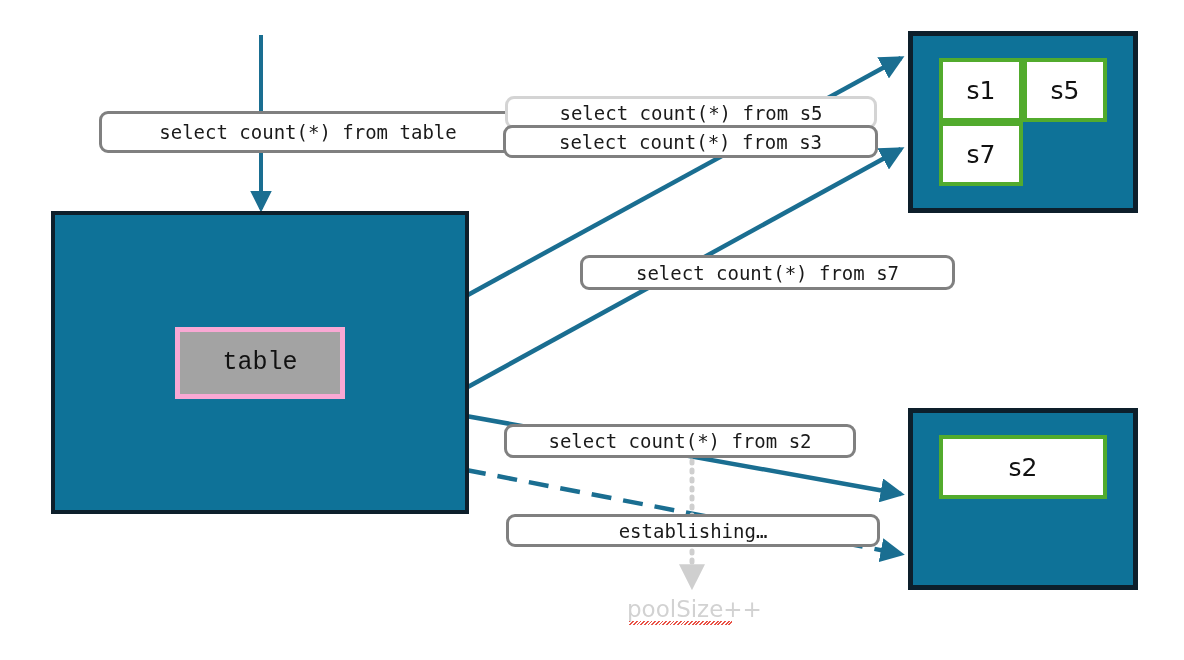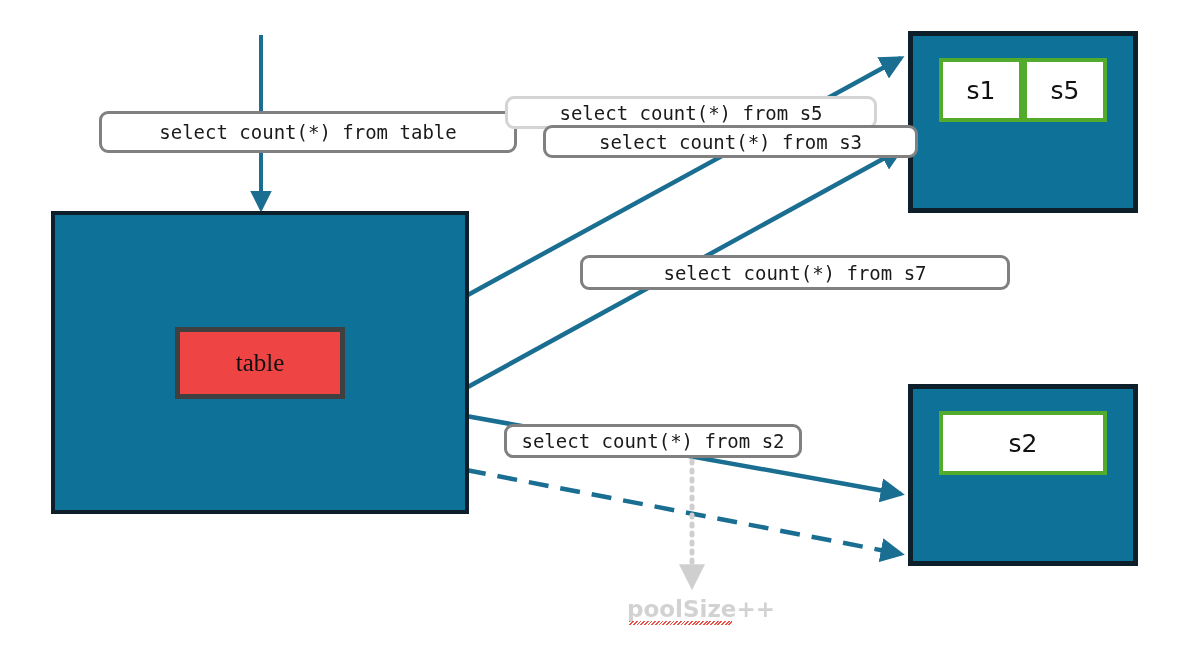--- a/index.html
+++ b/index.html
@@ -76,38 +76,37 @@
     box-sizing: border-box;
     background: #0e7298;
     border: 4px solid #0d1f2b;
     display: flex;
     align-items: center;
     justify-content: center;
   }
   #table-node {
     width: 160px;
     height: 62px;
-    background: #ef4444;
-    border: 5px solid #404040;
-    display: flex;
-    align-items: center;
-    justify-content: center;
-    font-family: Liberation Serif, serif;
+    background: #a3a3a3;
+    border: 5px solid #f9a8d4;
+    display: flex;
+    align-items: center;
+    justify-content: center;
+    font-family: Liberation Mono, monospace;
     font-size: 25px;
     color: #111111;
   }
 
   
   #poolsize {
     position: absolute;
     font-family: "DejaVu Sans", sans-serif;
     font-size: 23px;
     color: #d2d2d2;
     white-space: nowrap;
-    font-weight: bold;
   }
   #poolsize .squiggle {
     position: absolute;
     left: 2px;
     bottom: -3px;
     width: 103px;
     height: 4px;
     background-image:
       repeating-linear-gradient(135deg,
         #e8483c 0px, #e8483c 1.3px,
@@ -150,43 +149,49 @@
   </div>
 
   <div class="pill" style="left:51px; top:111px; width:418px; height:42px;margin-left:48px;">
     <span>select count(*) from table</span>
   </div>
 
   <div class="pill light" style="left:505px; top:96px; width:372px; height:33px; z-index:3;">
     <span>select count(*) from s5</span>
   </div>
 
-  <div class="pill" style="left:503px; top:125px; width:375px; height:33px; z-index:4;margin-left:40px;">
+  <div class="pill" style="left:503px; top:125px; width:375px; height:33px; z-index:4;">
     <span>select count(*) from s3</span>
   </div>
 
-  <div class="pill" style="left:580px; top:255px; width:430px; height:35px; z-index:4;">
+  <div class="pill" style="left:580px; top:255px; width:375px; height:35px; z-index:4;">
     <span>select count(*) from s7</span>
   </div>
 
-  <div class="pill" style="left:504px; top:424px; width:298px; height:34px; z-index:4;">
+  <div class="pill" style="left:504px; top:424px; width:352px; height:34px; z-index:4;">
     <span>select count(*) from s2</span>
   </div>
 
+  <div class="pill" style="left:506px; top:514px; width:374px; height:33px; z-index:4;">
+    <span>establishing…</span>
+  </div>
 
   <div class="pool top" style="left:908px; top:31px; width:230px; height:182px;">
     <div class="node">
       <span>s1</span>
     </div>
     <div class="node">
       <span>s5</span>
     </div>
-  </div>
-
-  <div class="pool bottom" style="left:908px; top:384px; width:230px; height:182px;">
+    <div class="node">
+      <span>s7</span>
+    </div>
+  </div>
+
+  <div class="pool bottom" style="left:908px; top:408px; width:230px; height:182px;">
     <div class="node wide">
       <span>s2</span>
     </div>
   </div>
 
   <div id="poolsize" style="left:627px; top:596px;">
     <span>poolSize++</span>
     <span class="squiggle"></span>
   </div>
 

